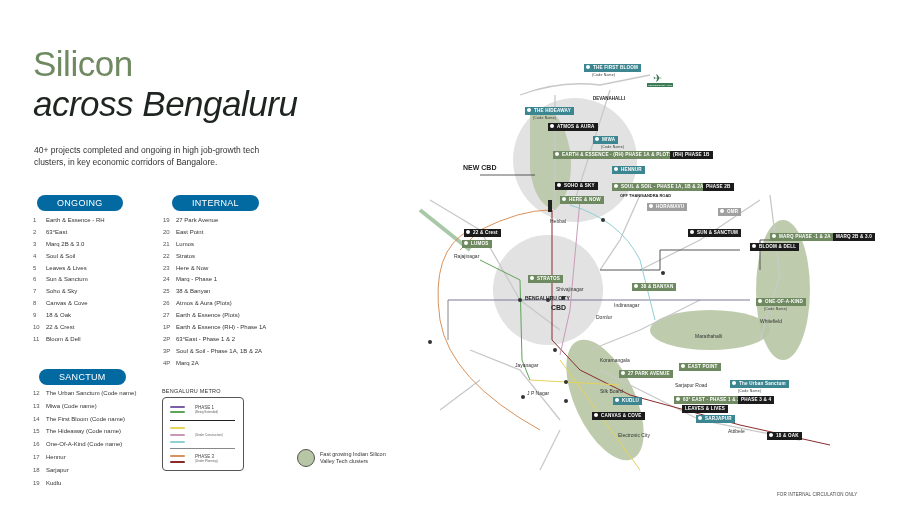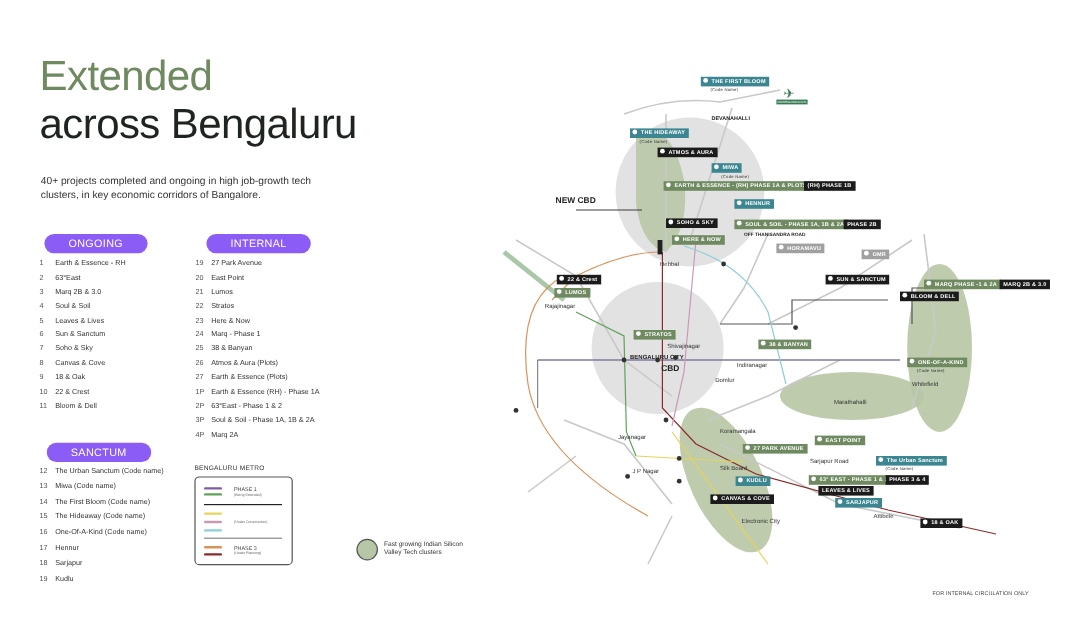--- a/index.html
+++ b/index.html
@@ -1,20 +1,20 @@
 <!DOCTYPE html>
 <html><head>
 <meta charset="utf-8">
 <style>
   html,body{margin:0;padding:0;background:#fff;}
   body{width:900px;height:515px;position:relative;overflow:hidden;font-family:"Liberation Sans",sans-serif;color:#222;}
   .title1{position:absolute;left:33px;top:44px;font-size:35px;color:#6f8a60;letter-spacing:-0.5px;line-height:40px;}
-  .title2{position:absolute;left:33px;top:84px;font-size:35px;color:#1e241f;letter-spacing:-0.5px;line-height:40px;}
+  .title2{position:absolute;left:33px;top:84px;font-size:35px;color:#1e241f;letter-spacing:-0.5px;line-height:40px;font-style:italic;}
   .subtitle{position:absolute;left:34px;top:144px;font-size:8.5px;line-height:12px;color:#333;width:240px;}
-  .pill{position:absolute;background:#8b5cf6;color:#fff;font-size:9px;padding:3px 20px;border-radius:9px;letter-spacing:0.3px;}
+  .pill{position:absolute;background:#0369a1;color:#fff;font-size:9px;padding:3px 20px;border-radius:9px;letter-spacing:0.3px;}
   .list{position:absolute;font-size:6px;color:#333;}
   .list .row{height:11.9px;display:flex;}
   .list .num{width:13px;color:#555;}
   .metro-title{position:absolute;left:162px;top:388px;font-size:5.5px;color:#333;letter-spacing:0.2px;}
   .metro-box{position:absolute;left:162px;top:397px;width:80px;height:72px;border:1px solid #555;border-radius:4px;}
   .mline{position:absolute;left:7px;width:15px;height:2px;border-radius:1px;}
   .mtext{position:absolute;left:32px;font-size:4.5px;color:#444;line-height:5px;}
   .mtext small{font-size:3px;color:#666;display:block;}
   .mdiv{position:absolute;left:7px;width:65px;height:1px;}
   .cluster-legend{position:absolute;left:297px;top:449px;width:16px;height:16px;border-radius:50%;background:#b7c6a4;border:1px solid #555;}
@@ -28,21 +28,21 @@
   .tag.grey{background:#a0a0a0;}
   .tag .dot{position:absolute;left:2px;top:1px;width:4px;height:4px;border-radius:50%;background:#fff;}
   .tag .sub{position:absolute;left:8px;top:8px;font-size:3.5px;color:#333;font-weight:normal;}
   .tag.sq{padding-left:3px;}
   .place{position:absolute;font-size:5px;color:#333;white-space:nowrap;}
   .place.bold{font-weight:bold;color:#222;}
 </style>
 </head>
 <body>
 
-<div class="title1">Extended</div>
+<div class="title1">Silicon</div>
 <div class="title2">across Bengaluru</div>
 <div class="subtitle">40+ projects completed and ongoing in high job-growth tech clusters, in key economic corridors of Bangalore.</div>
 
 <div class="pill" style="left:37px;top:195px;">ONGOING</div>
 <div class="list" style="left:33px;top:217px;" id="ongoing-list">
     <div class="row">
       <span class="num">1</span>
       <span>Earth &amp; Essence - RH</span>
     </div>
     <div class="row">

